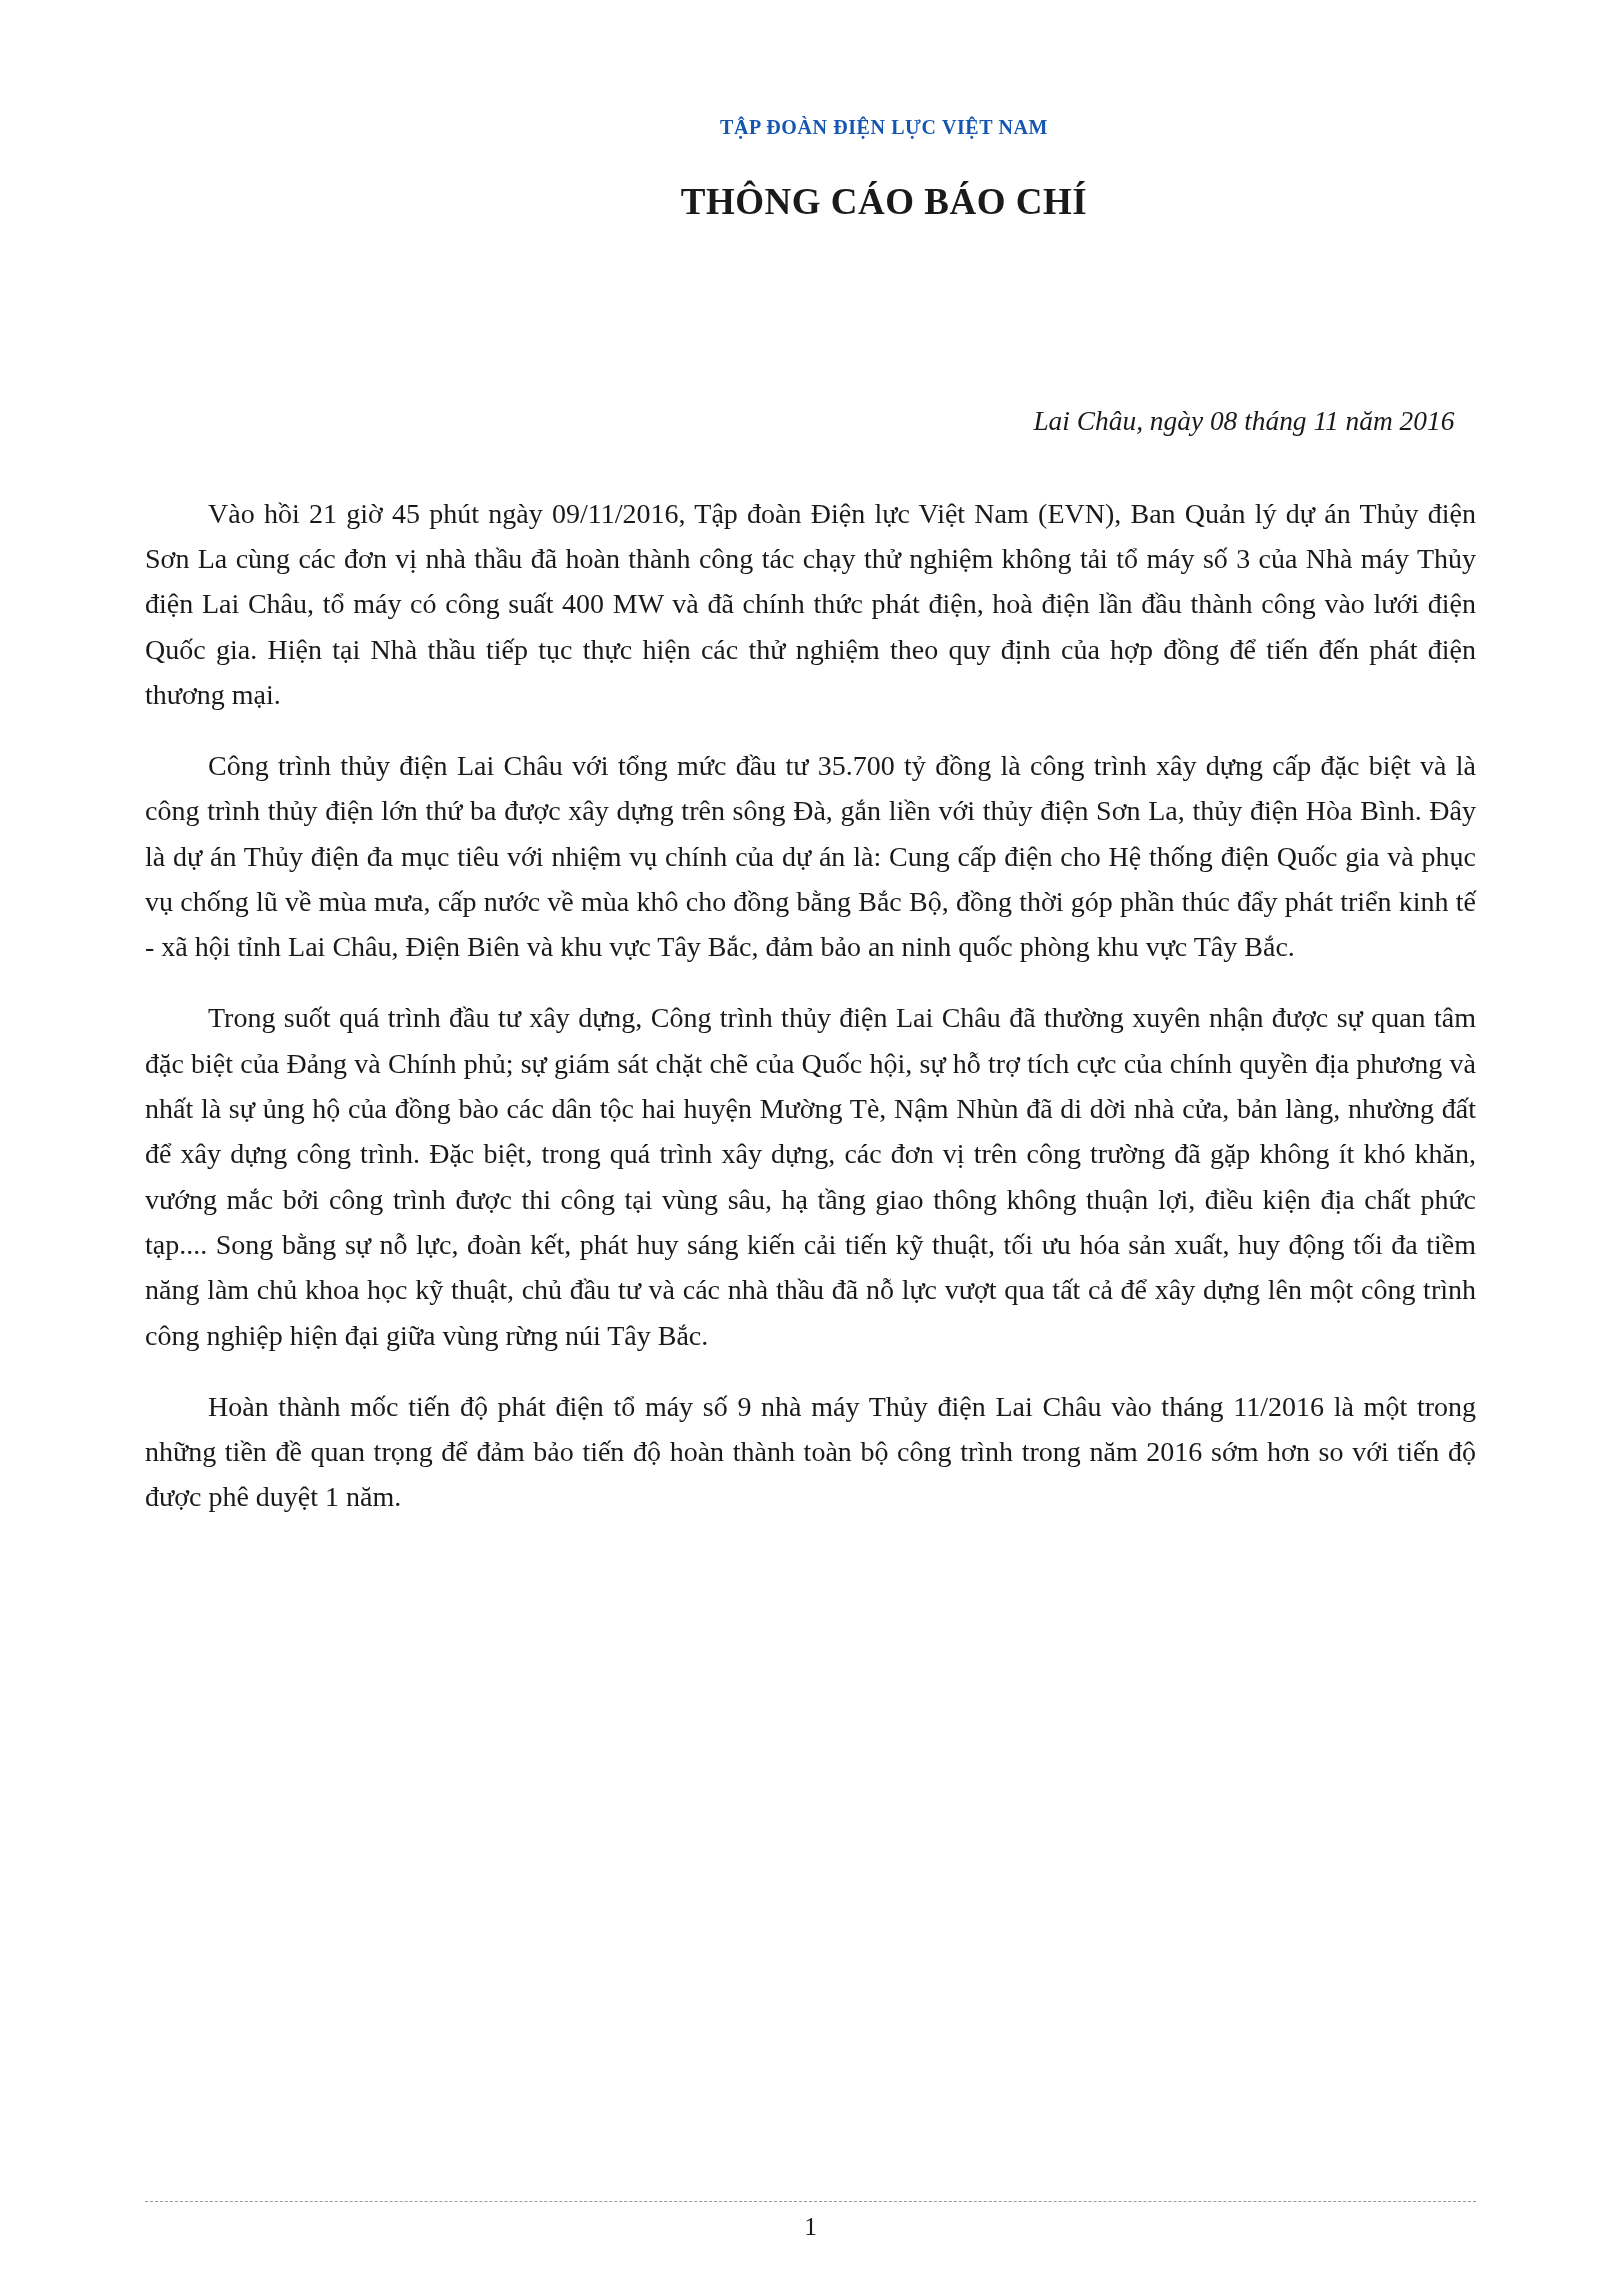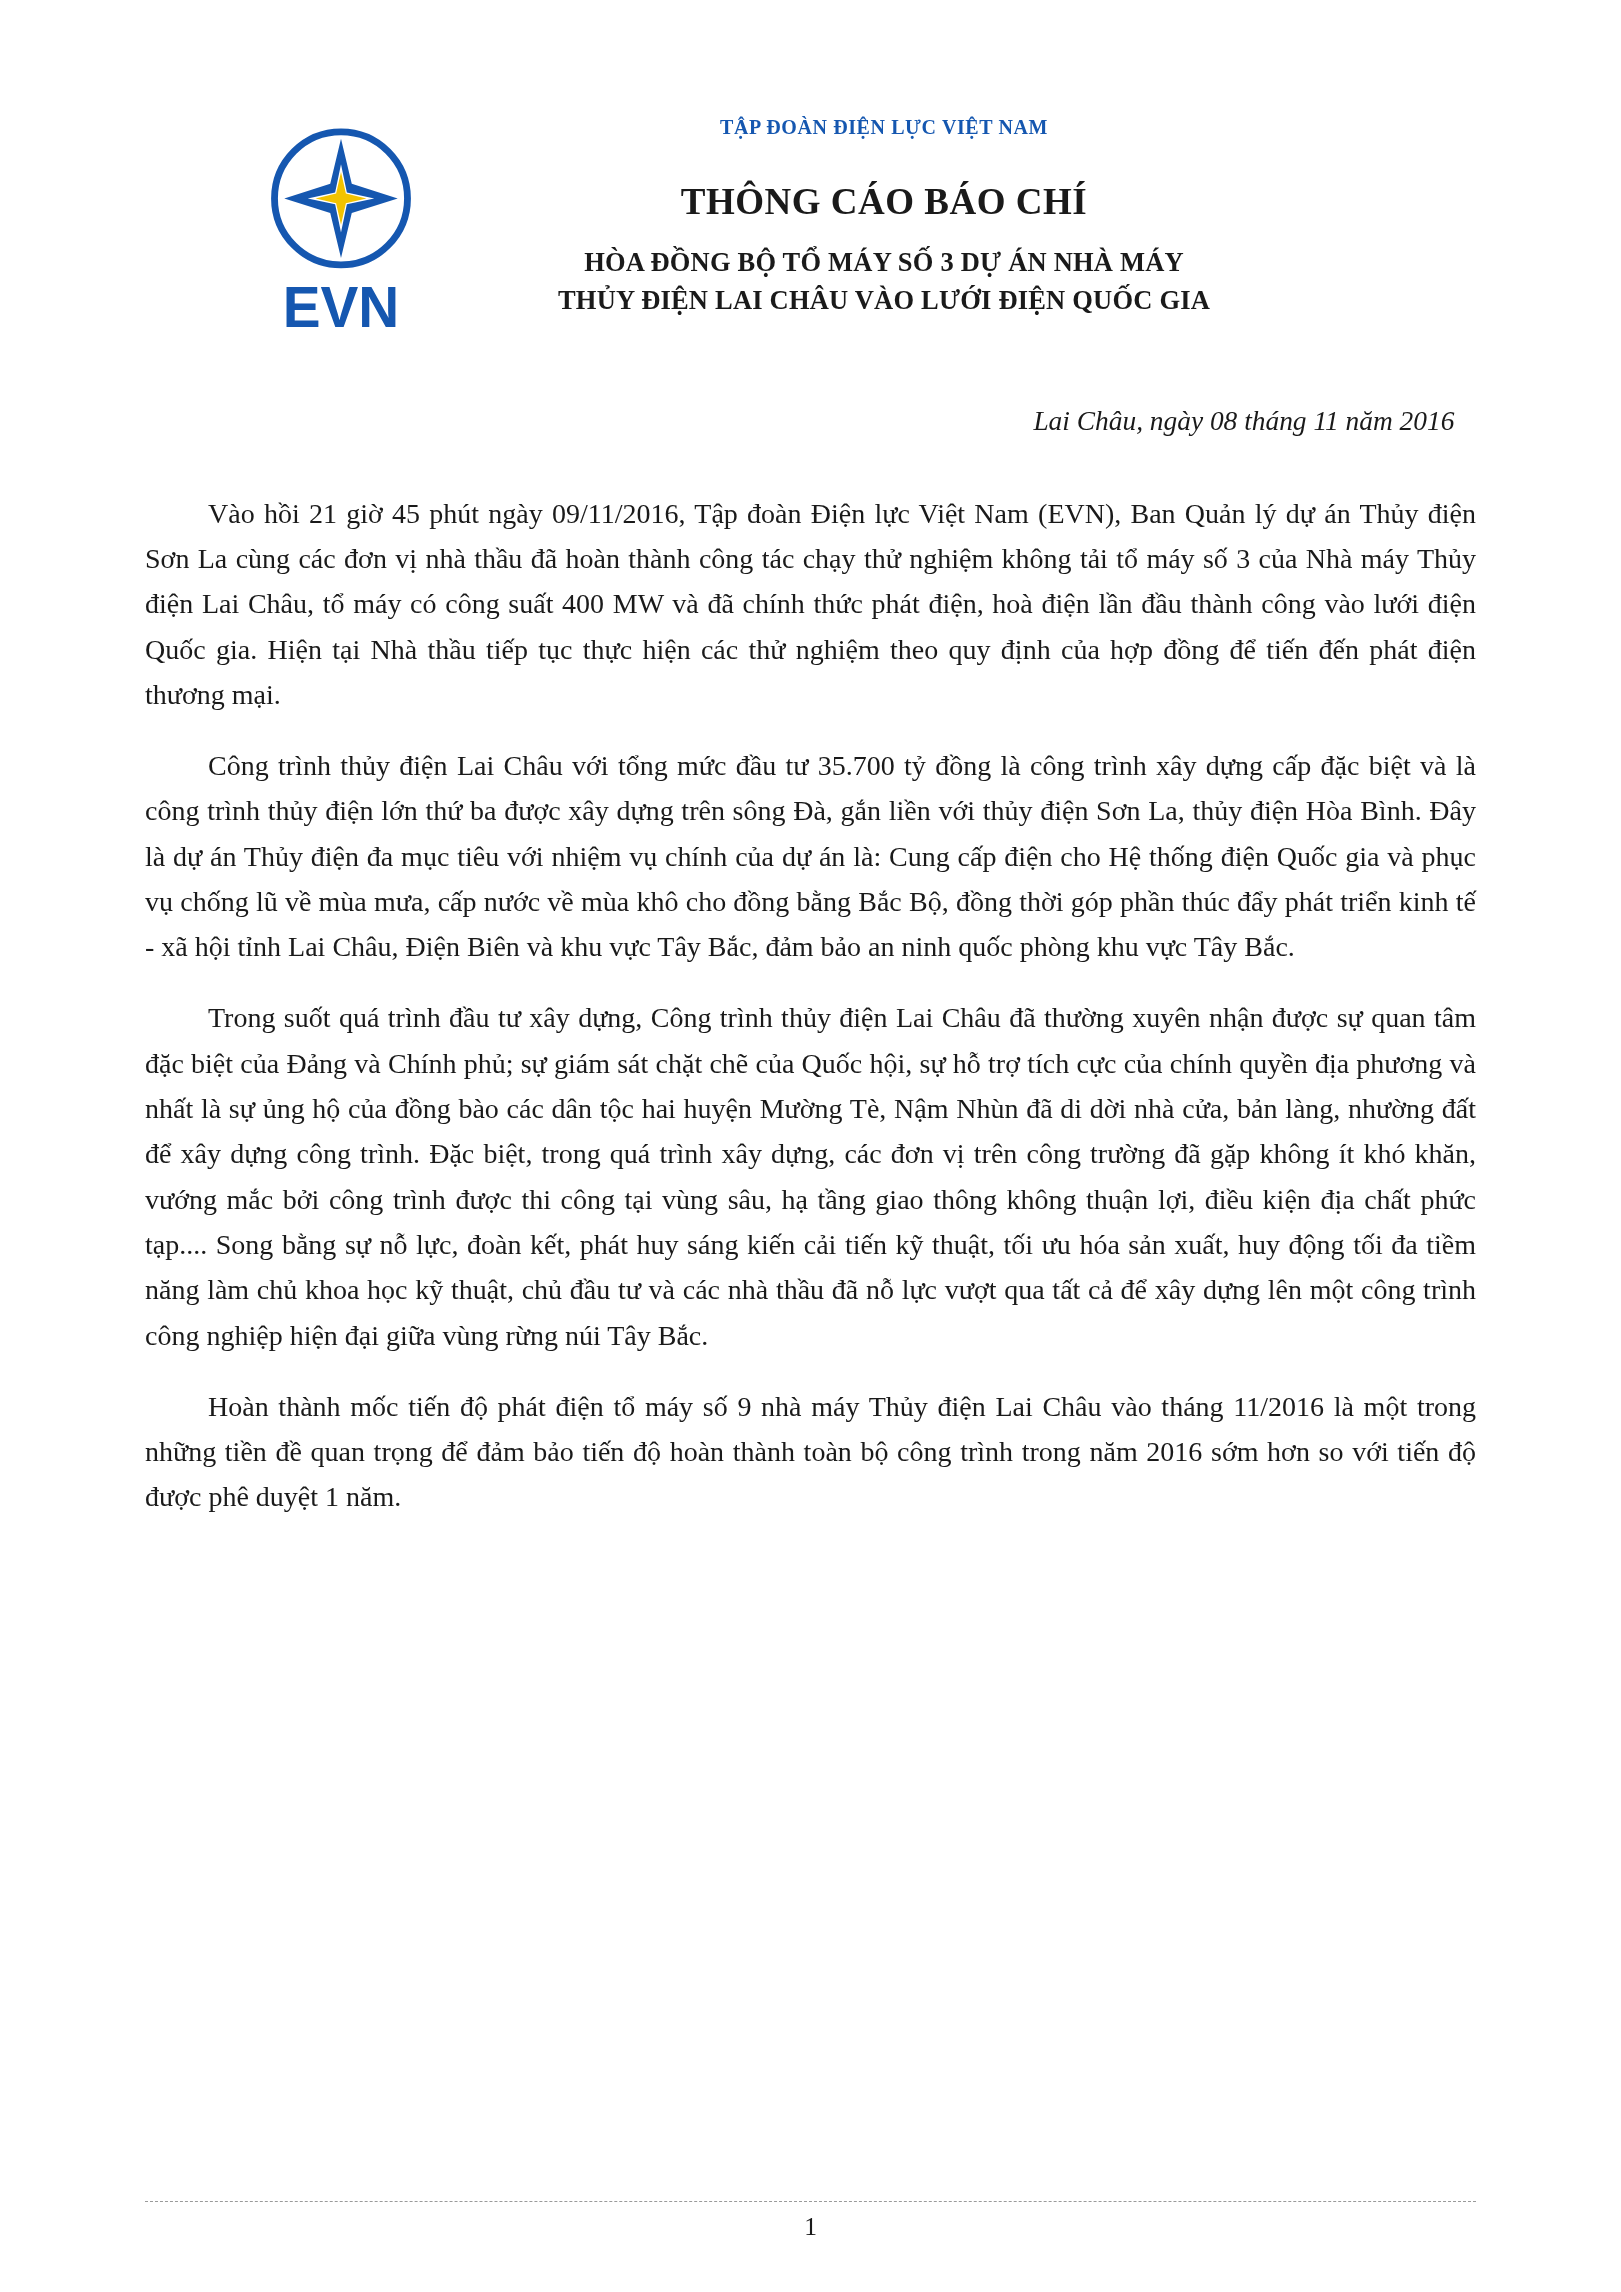--- a/index.html
+++ b/index.html
@@ -103,37 +103,24 @@
     color: #1a1a1a;
   }
 </style>
 </head>
 <body>
 
 <div class="page">
 
   <div class="header">
 
-    <div class="logo">
-      <svg viewBox="0 0 180 230" width="176" height="225" aria-hidden="true">
-        <circle cx="90" cy="75" r="68" fill="none" stroke="#1557b0" stroke-width="7"></circle>
-        <polygon points="90,14 101,60 148,75 101,90 90,136 79,90 32,75 79,60" fill="#1557b0"></polygon>
-        <polygon points="90,40 96,69 124,75 96,81 90,110 84,81 56,75 84,69" fill="#ffffff"></polygon>
-        <polygon points="90,48 95,70 116,75 95,80 90,102 85,80 64,75 85,70" fill="#f2c300"></polygon>
-        <text x="90" y="207" text-anchor="middle" font-family="Liberation Sans, sans-serif" font-size="58" font-weight="bold" fill="#1557b0">EVN</text>
-      </svg>
-    </div>
 
     <div class="header-text">
       <div class="org-name">TẬP ĐOÀN ĐIỆN LỰC VIỆT NAM</div>
       <div class="doc-title">THÔNG CÁO BÁO CHÍ</div>
-      <div class="doc-subtitle">
-        <div>HÒA ĐỒNG BỘ TỔ MÁY SỐ 3 DỰ ÁN NHÀ MÁY</div>
-        <div>THỦY ĐIỆN LAI CHÂU VÀO LƯỚI ĐIỆN QUỐC GIA</div>
-      </div>
     </div>
   </div>
 
   <div class="dateline">Lai Châu, ngày 08 tháng 11 năm 2016</div>
 
   <div class="body-text">
     <p class="para">Vào hồi 21 giờ 45 phút ngày 09/11/2016, Tập đoàn Điện lực Việt Nam (EVN), Ban Quản lý dự án Thủy điện Sơn La cùng các đơn vị nhà thầu đã hoàn thành công tác chạy thử nghiệm không tải tổ máy số 3 của Nhà máy Thủy điện Lai Châu, tổ máy có công suất 400 MW và đã chính thức phát điện, hoà điện lần đầu thành công vào lưới điện Quốc gia. Hiện tại Nhà thầu tiếp tục thực hiện các thử nghiệm theo quy định của hợp đồng để tiến đến phát điện thương mại.</p>
     <p class="para">Công trình thủy điện Lai Châu với tổng mức đầu tư 35.700 tỷ đồng là công trình xây dựng cấp đặc biệt và là công trình thủy điện lớn thứ ba được xây dựng trên sông Đà, gắn liền với thủy điện Sơn La, thủy điện Hòa Bình. Đây là dự án Thủy điện đa mục tiêu với nhiệm vụ chính của dự án là: Cung cấp điện cho Hệ thống điện Quốc gia và phục vụ chống lũ về mùa mưa, cấp nước về mùa khô cho đồng bằng Bắc Bộ, đồng thời góp phần thúc đẩy phát triển kinh tế - xã hội tỉnh Lai Châu, Điện Biên và khu vực Tây Bắc, đảm bảo an ninh quốc phòng khu vực Tây Bắc.</p>
     <p class="para">Trong suốt quá trình đầu tư xây dựng, Công trình thủy điện Lai Châu đã thường xuyên nhận được sự quan tâm đặc biệt của Đảng và Chính phủ; sự giám sát chặt chẽ của Quốc hội, sự hỗ trợ tích cực của chính quyền địa phương và nhất là sự ủng hộ của đồng bào các dân tộc hai huyện Mường Tè, Nậm Nhùn đã di dời nhà cửa, bản làng, nhường đất để xây dựng công trình. Đặc biệt, trong quá trình xây dựng, các đơn vị trên công trường đã gặp không ít khó khăn, vướng mắc bởi công trình được thi công tại vùng sâu, hạ tầng giao thông không thuận lợi, điều kiện địa chất phức tạp.... Song bằng sự nỗ lực, đoàn kết, phát huy sáng kiến cải tiến kỹ thuật, tối ưu hóa sản xuất, huy động tối đa tiềm năng làm chủ khoa học kỹ thuật, chủ đầu tư và các nhà thầu đã nỗ lực vượt qua tất cả để xây dựng lên một công trình công nghiệp hiện đại giữa vùng rừng núi Tây Bắc.</p>
     <p class="para">Hoàn thành mốc tiến độ phát điện tổ máy số 9 nhà máy Thủy điện Lai Châu vào tháng 11/2016 là một trong những tiền đề quan trọng để đảm bảo tiến độ hoàn thành toàn bộ công trình trong năm 2016 sớm hơn so với tiến độ được phê duyệt 1 năm.</p>

